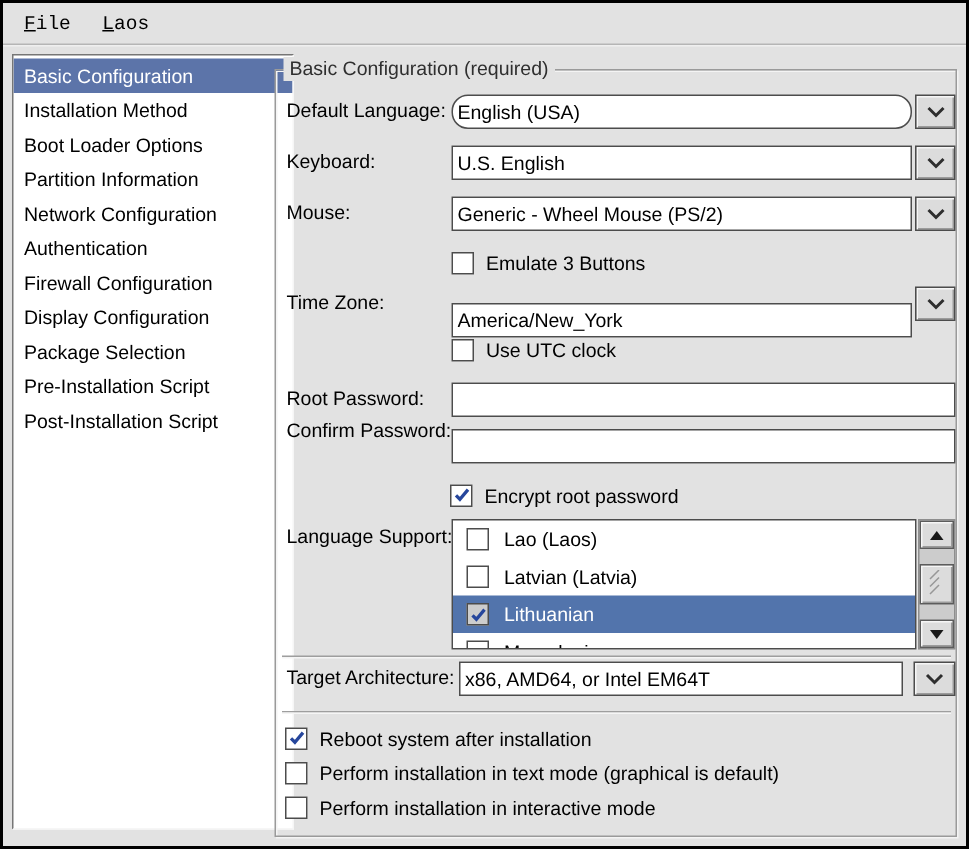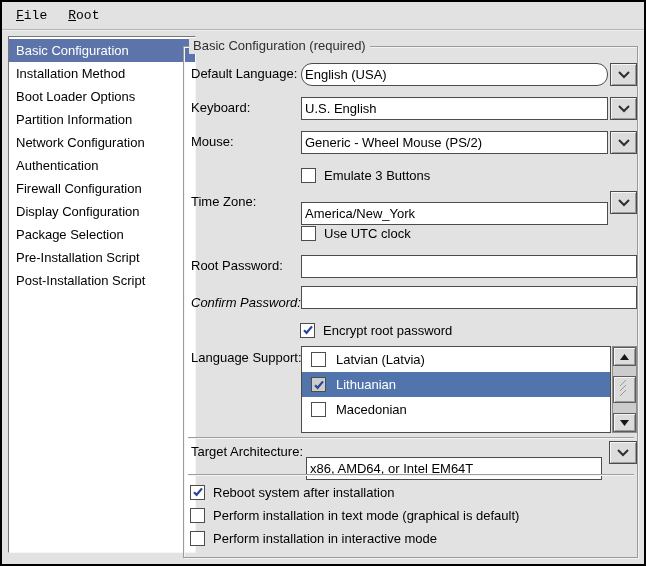--- a/index.html
+++ b/index.html
@@ -90,38 +90,38 @@
   
   .hsep{position:absolute;left:4px;width:446px;height:0;border-top:1px solid #9e9e9e;border-bottom:1px solid #f5f5f5;}
   
   .lbl-deflang{top:19px;}   .ent-deflang{left:117px;top:16px;width:307px;border-radius:11px;}  .btn-deflang{left:426px;top:16px;}
   .lbl-keyboard{top:53px;}  .ent-keyboard{left:117px;top:50px;width:307px;} .btn-keyboard{left:426px;top:50px;}
   .lbl-mouse{top:87px;text-align:center;}     .ent-mouse{left:117px;top:84px;width:307px;}    .btn-mouse{left:426px;top:84px;}
   .chk-emulate{left:117px;top:120px;}
   .lbl-tz{top:147px;}       .ent-tz{left:117px;top:155px;width:307px;}      .btn-tz{left:426px;top:144px;}
   .chk-utc{left:117px;top:178px;}
   .lbl-root{top:211px;}     .ent-root{left:117px;top:208px;width:336px;}
-  .lbl-confirm{top:248px;font-style:italic;}  .ent-confirm{left:117px;top:239px;width:336px;}
+  .lbl-confirm{top:232px;}  .ent-confirm{left:117px;top:239px;width:336px;}
   .chk-encrypt{left:116px;top:275px;}
   .lbl-langsup{top:303px;}
   .sep1{top:390px;}
-  .lbl-target{top:397px;}   .ent-target{left:122px;top:394px;width:296px;margin-top:16px;}  .btn-target{left:425px;top:394px;width:28px;}
+  .lbl-target{top:397px;}   .ent-target{left:122px;top:394px;width:296px;}  .btn-target{left:425px;top:394px;width:28px;}
   .sep2{top:427px;}
   .chk-reboot{left:6px;top:437px;}
   .chk-textmode{left:6px;top:460px;}
   .chk-interactive{left:6px;top:483px;}
 </style>
 </head>
 <body>
 
 <div class="window">
 
   <div class="menubar">
     <div class="menu-item">File</div>
-    <div class="menu-item">Root</div>
+    <div class="menu-item">Laos</div>
   </div>
 
   <div class="sidebar">
       <div class="side-item selected">Basic Configuration</div>
       <div class="side-item">Installation Method</div>
       <div class="side-item">Boot Loader Options</div>
       <div class="side-item">Partition Information</div>
       <div class="side-item">Network Configuration</div>
       <div class="side-item">Authentication</div>
       <div class="side-item">Firewall Configuration</div>
@@ -188,20 +188,24 @@
             <path d="M2 6.2 L4.6 8.8 L10 2.4" fill="none" stroke="var(--check)" stroke-width="2.2"></path>
           </svg>
         </span>
       <span>Encrypt root password</span>
     </div>
 
     <div class="flabel lbl-langsup">Language Support:</div>
     <div class="langlist">
         <div class="lang-row">
           <span class="cb"></span>
+          <span>Lao (Laos)</span>
+        </div>
+        <div class="lang-row">
+          <span class="cb"></span>
           <span>Latvian (Latvia)</span>
         </div>
         <div class="lang-row selected">
           <span class="cb checked in-selected">
             <svg viewBox="0 0 12 12" width="12" height="12">
               <path d="M2 6.2 L4.6 8.8 L10 2.4" fill="none" stroke="var(--check)" stroke-width="2.2"></path>
             </svg>
           </span>
           <span>Lithuanian</span>
         </div>

